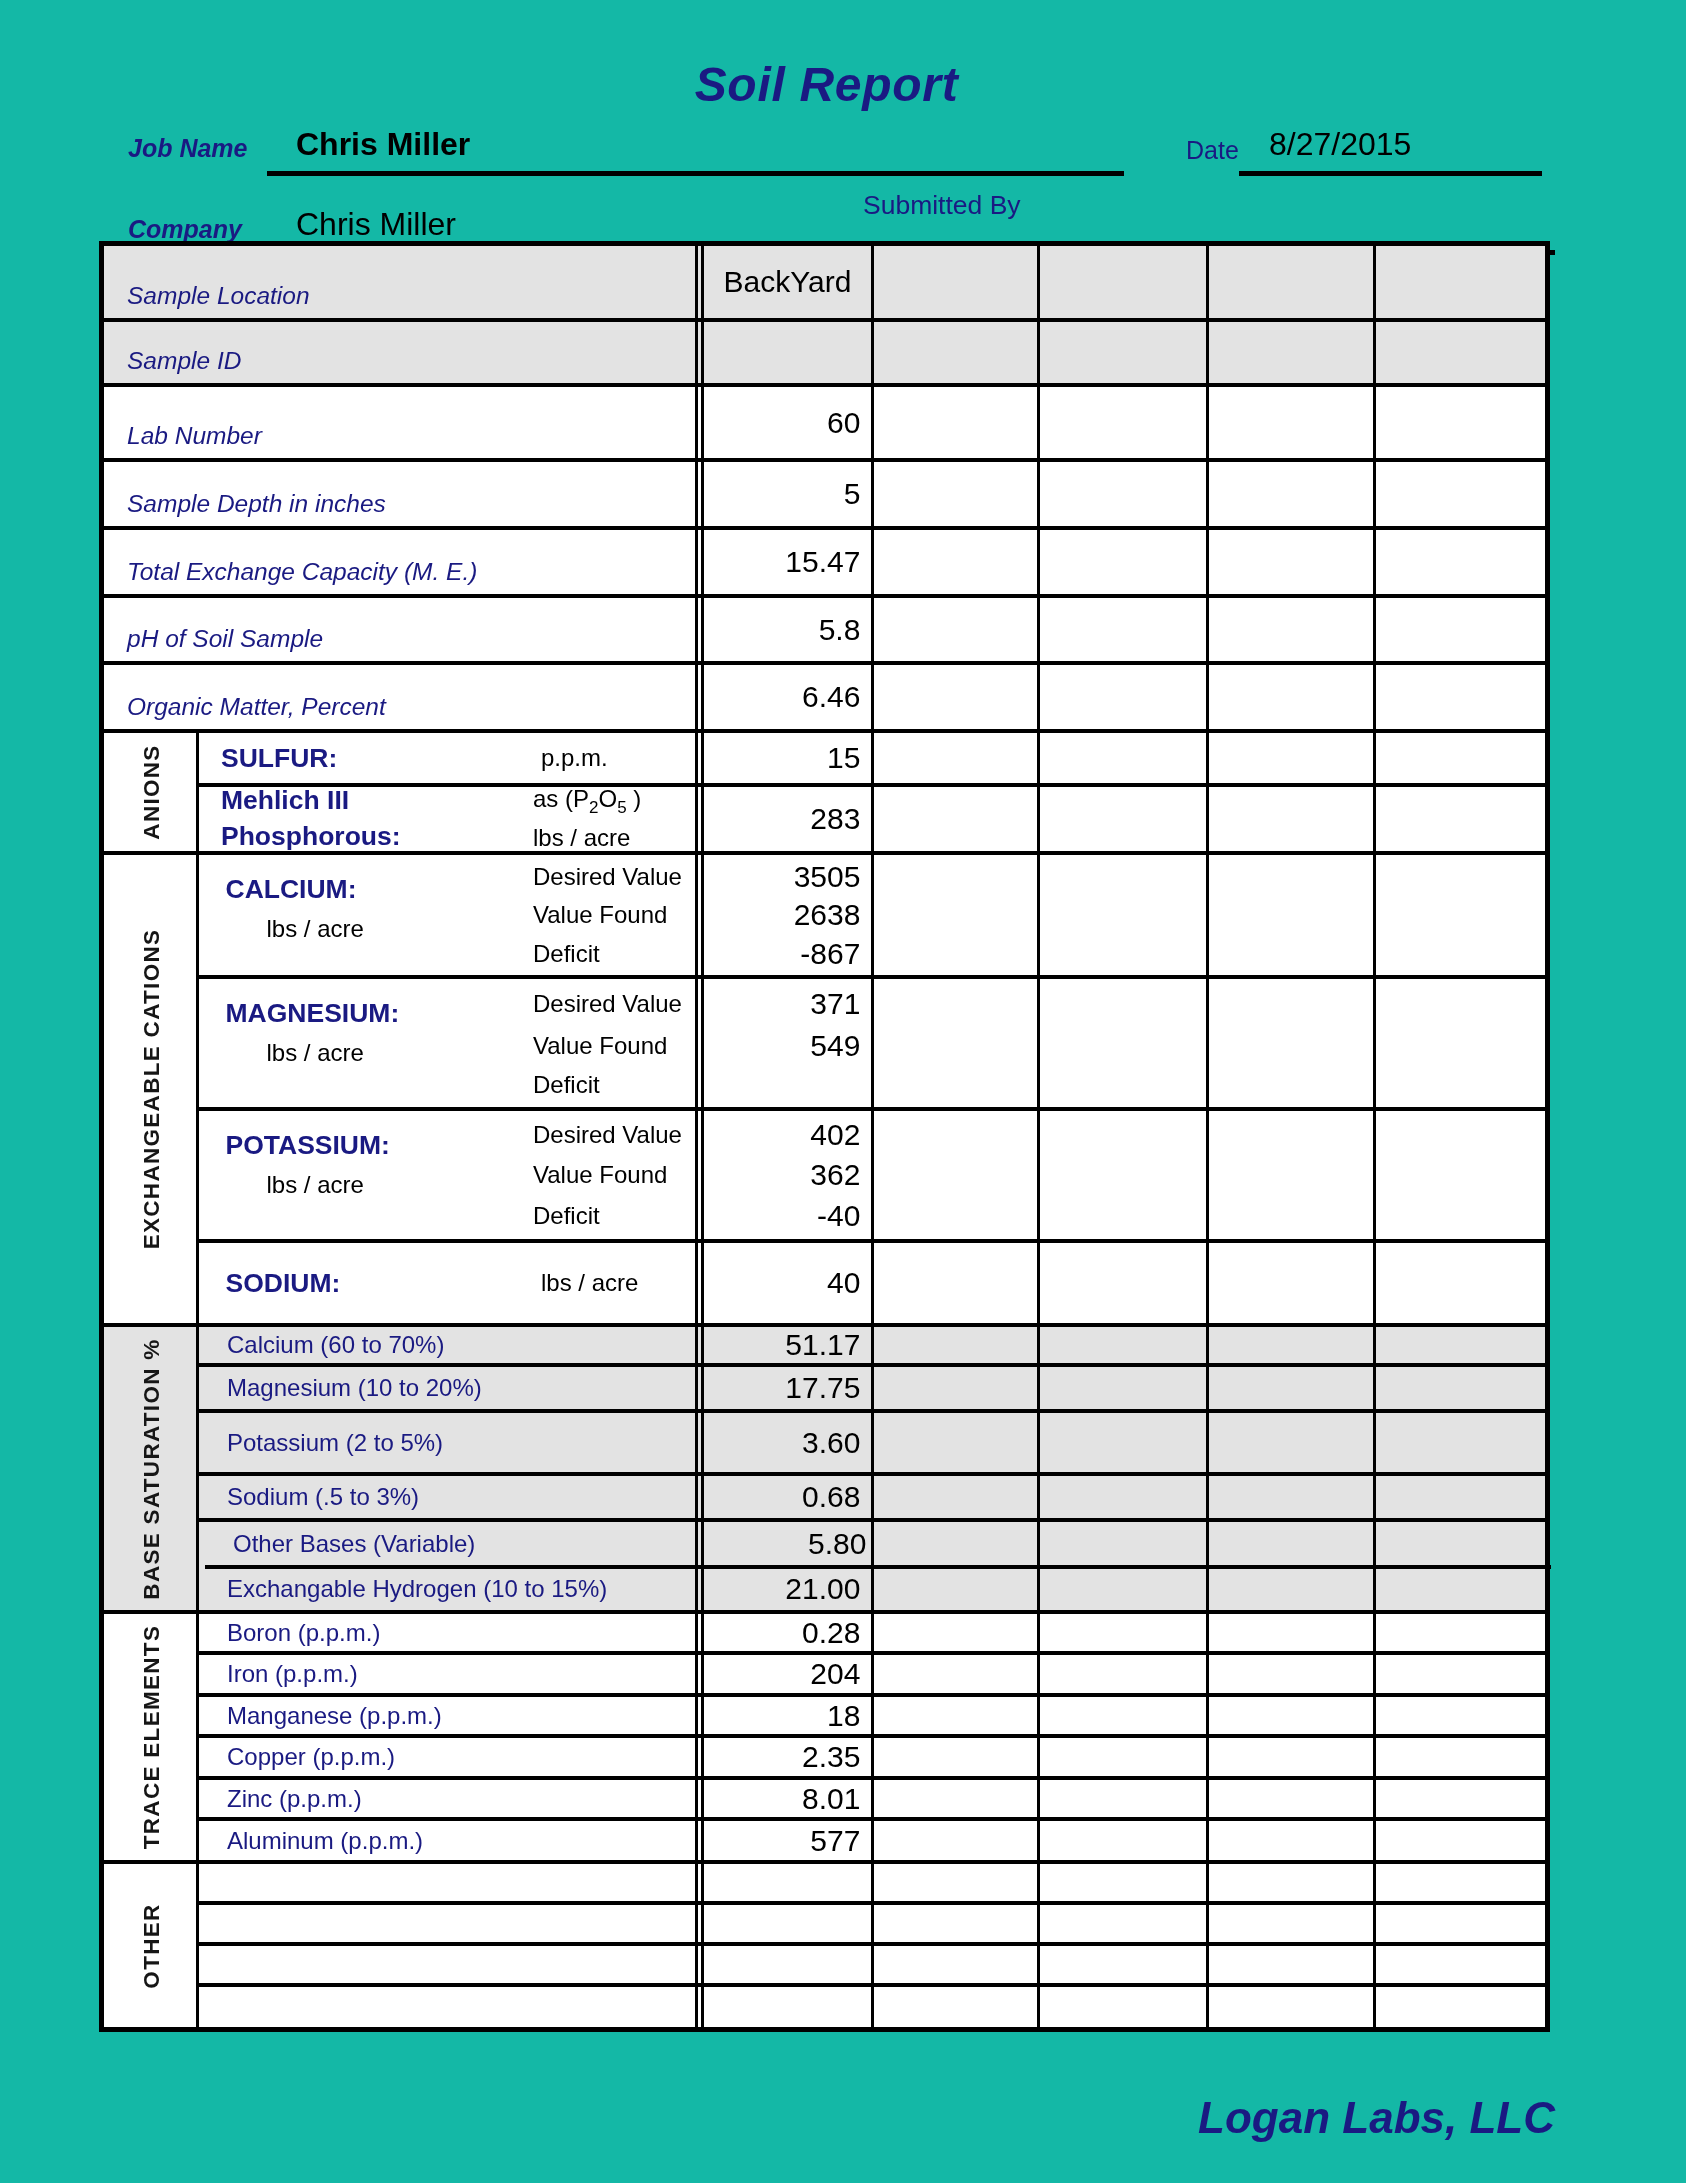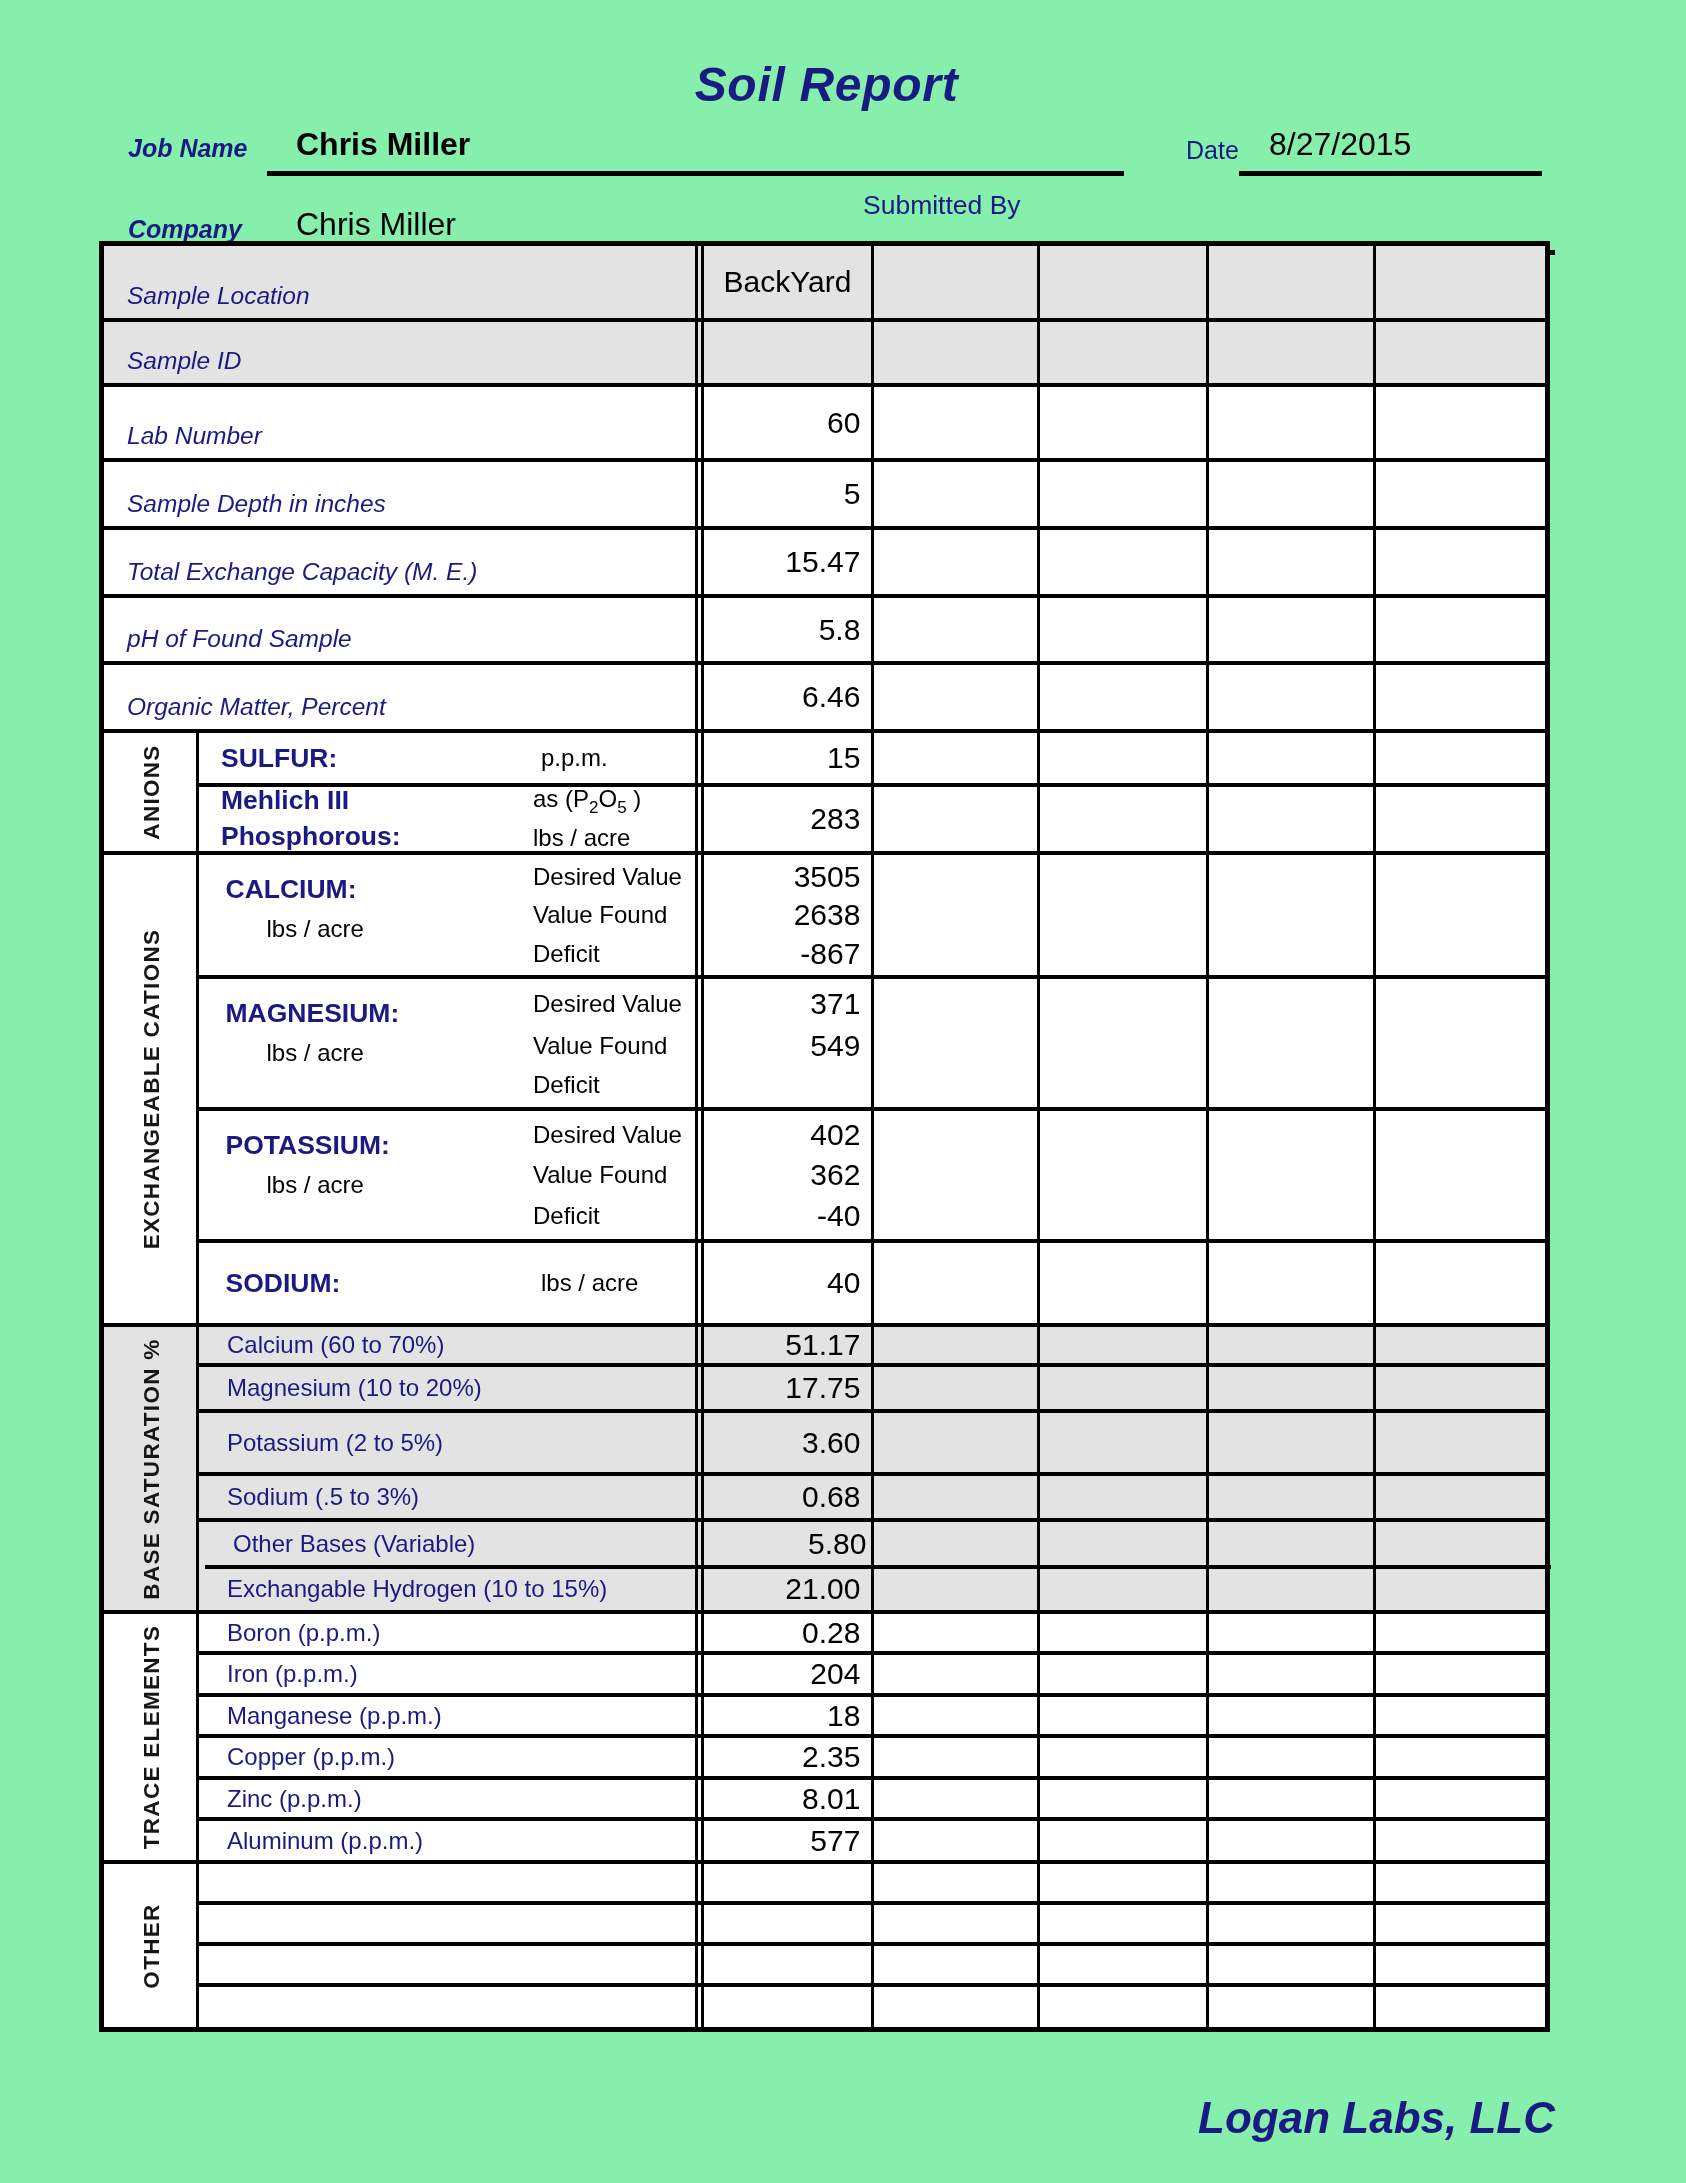--- a/index.html
+++ b/index.html
@@ -1,17 +1,17 @@
 <!DOCTYPE html>
 <html style="font-size:10.6px"><head>
 <meta charset="utf-8">
 <style>
   * { margin:0; padding:0; box-sizing:border-box; }
   body { background:#888; font-family:"Liberation Sans","DejaVu Sans",sans-serif; }
-  .page { position:relative; width:1687px; height:2183px; background:#86efac; overflow:hidden; }
+  .page { position:relative; width:1687px; height:2183px; background:#14b8a6; overflow:hidden; }
 
   
   .title { position:absolute; left:0; top:57px; width:1653px; text-align:center;
            font-size:48px; font-weight:bold; font-style:italic; color:#1a1a82; letter-spacing:0.7px; }
   .hlbl  { position:absolute; font-size:25px; font-style:italic; font-weight:bold; color:#1a1a82; }
   .hlbl2 { position:absolute; font-size:25px; color:#1a1a82; }
   .hval  { position:absolute; font-size:32px; color:#000; }
   .bold  { font-weight:bold; }
   .hline { position:absolute; height:5.3px; background:#000; }
 
@@ -112,21 +112,21 @@
     </div>
     <div class="band" style="height:68px;">
       <span class="rlabel">Sample Depth in inches</span>
       <span class="rval">5</span>
     </div>
     <div class="band" style="height:68px;">
       <span class="rlabel">Total Exchange Capacity (M. E.)</span>
       <span class="rval">15.47</span>
     </div>
     <div class="band" style="height:67px;">
-      <span class="rlabel">pH of Found Sample</span>
+      <span class="rlabel">pH of Soil Sample</span>
       <span class="rval">5.8</span>
     </div>
     <div class="band" style="height:68px;">
       <span class="rlabel">Organic Matter, Percent</span>
       <span class="rval">6.46</span>
     </div>
 
     <div class="band section" style="height:122px;">
       <div class="vcell">
         <span class="vlabel">ANIONS</span>

